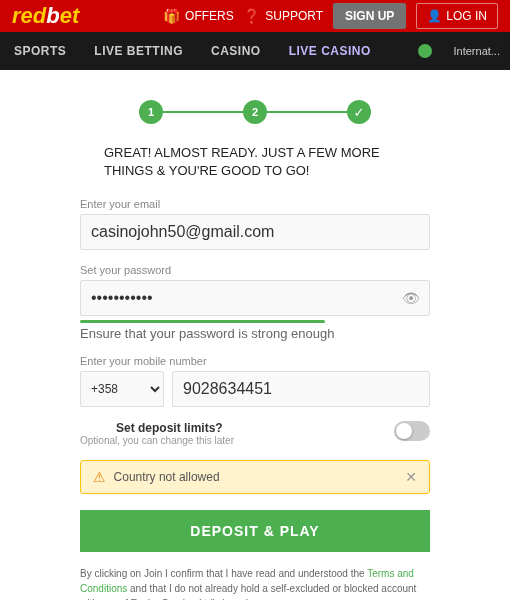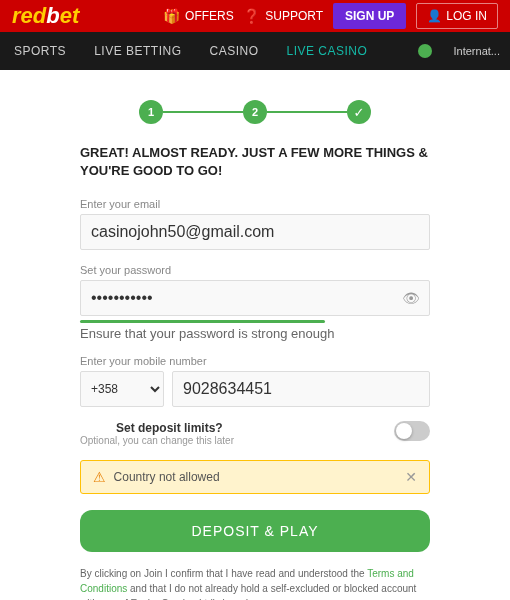--- a/index.html
+++ b/index.html
@@ -38,21 +38,21 @@
       align-items: center;
       gap: 4px;
       color: white;
       font-size: 12px;
       cursor: pointer;
       background: none;
       border: none;
     }
     .top-bar-btn .icon { font-size: 14px; }
     .signup-btn {
-      background: #6d28d9;
+      background: #737373;
       color: white;
       border: none;
       padding: 6px 12px;
       font-size: 12px;
       font-weight: bold;
       cursor: pointer;
       border-radius: 2px;
     }
     .login-btn {
       background: transparent;
@@ -70,30 +70,30 @@
     
     .nav-bar {
       background: #1a1a1a;
       height: 38px;
       display: flex;
       align-items: stretch;
     }
     .nav-item {
       color: #ccc;
       font-size: 12px;
-      font-weight: normal;
+      font-weight: bold;
       padding: 0 14px;
       display: flex;
       align-items: center;
       cursor: pointer;
       text-transform: uppercase;
       letter-spacing: 0.5px;
     }
     .nav-item-live-casino {
-      color: #14b8a6;
+      color: #c4b5fd;
     }
     .nav-right {
       margin-left: auto;
       display: flex;
       align-items: center;
       padding-right: 10px;
       gap: 22px;
       color: #ccc;
       font-size: 11px;
     }
@@ -147,25 +147,26 @@
       display: flex;
       align-items: center;
       justify-content: center;
       color: white;
       font-size: 13px;
     }
 
     
     .form-title {
       font-size: 13px;
-      font-weight: bold;
+      font-weight: normal;
       color: #222;
       line-height: 1.4;
       margin-bottom: 18px;
       text-transform: uppercase;
+      margin-left: 24px;
     }
 
     
     .form-group {
       margin-bottom: 14px;
     }
     .form-label {
       font-size: 11px;
       color: #888;
       margin-bottom: 4px;
@@ -295,23 +296,23 @@
     }
 
     
     .cta-btn {
       width: 100%;
       background: #4CAF50;
       color: white;
       border: none;
       padding: 13px;
       font-size: 14px;
-      font-weight: normal;
-      cursor: pointer;
-      border-radius: 12px;
+      font-weight: bold;
+      cursor: pointer;
+      border-radius: 0;
       text-transform: uppercase;
       letter-spacing: 1px;
       margin-bottom: 14px;
     }
 
     
     .terms-text {
       font-size: 10px;
       color: #666;
       line-height: 1.5;

